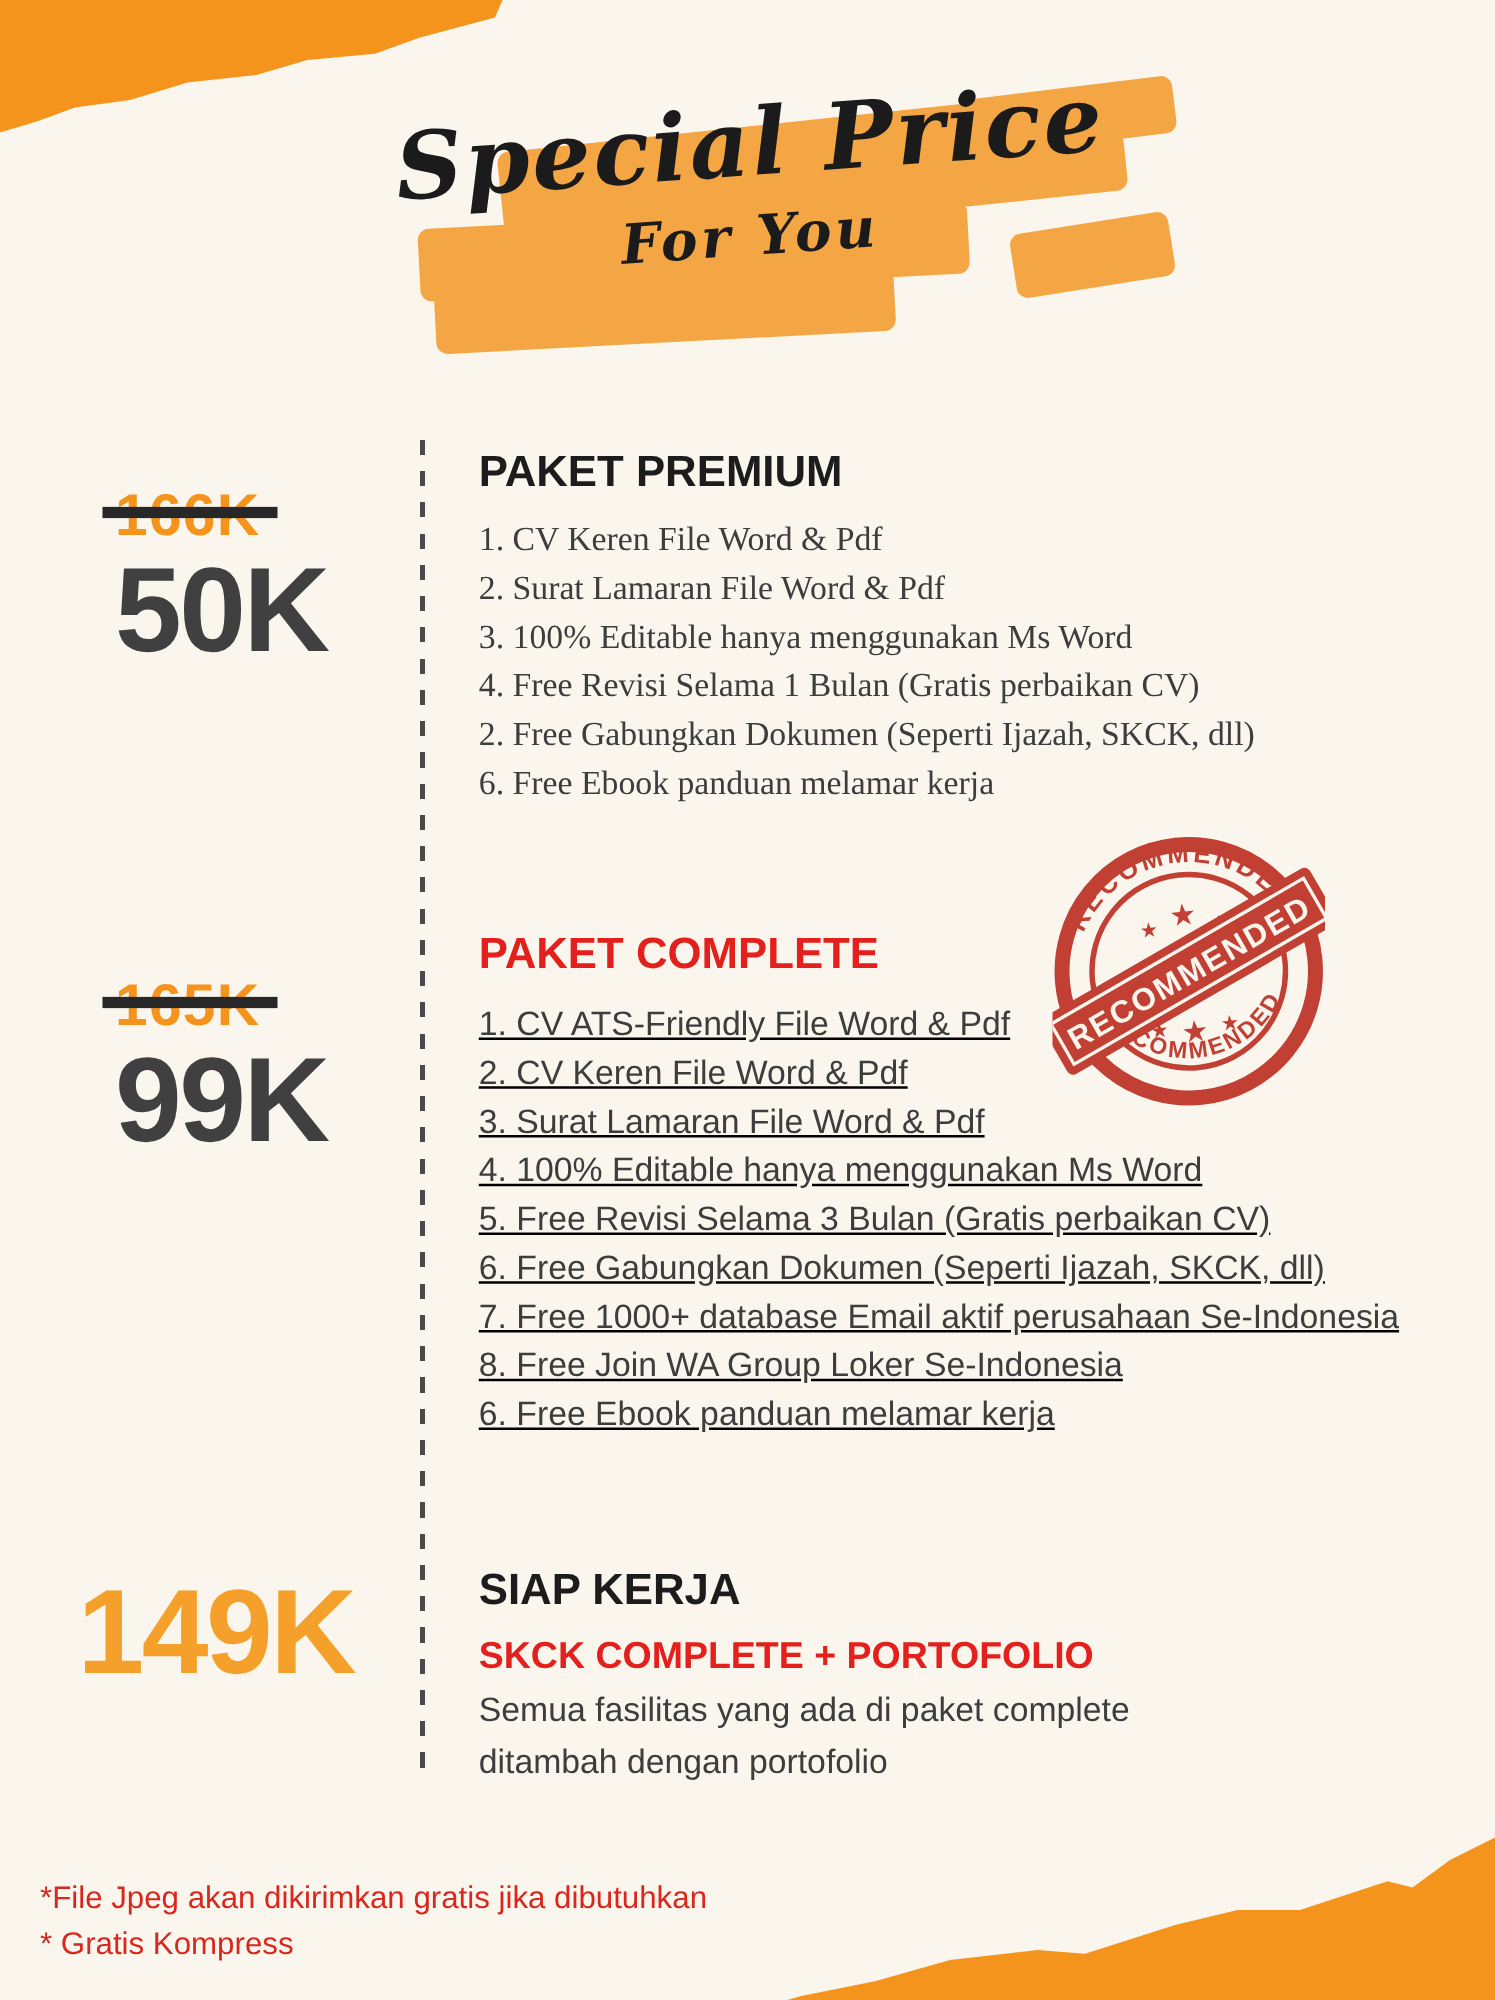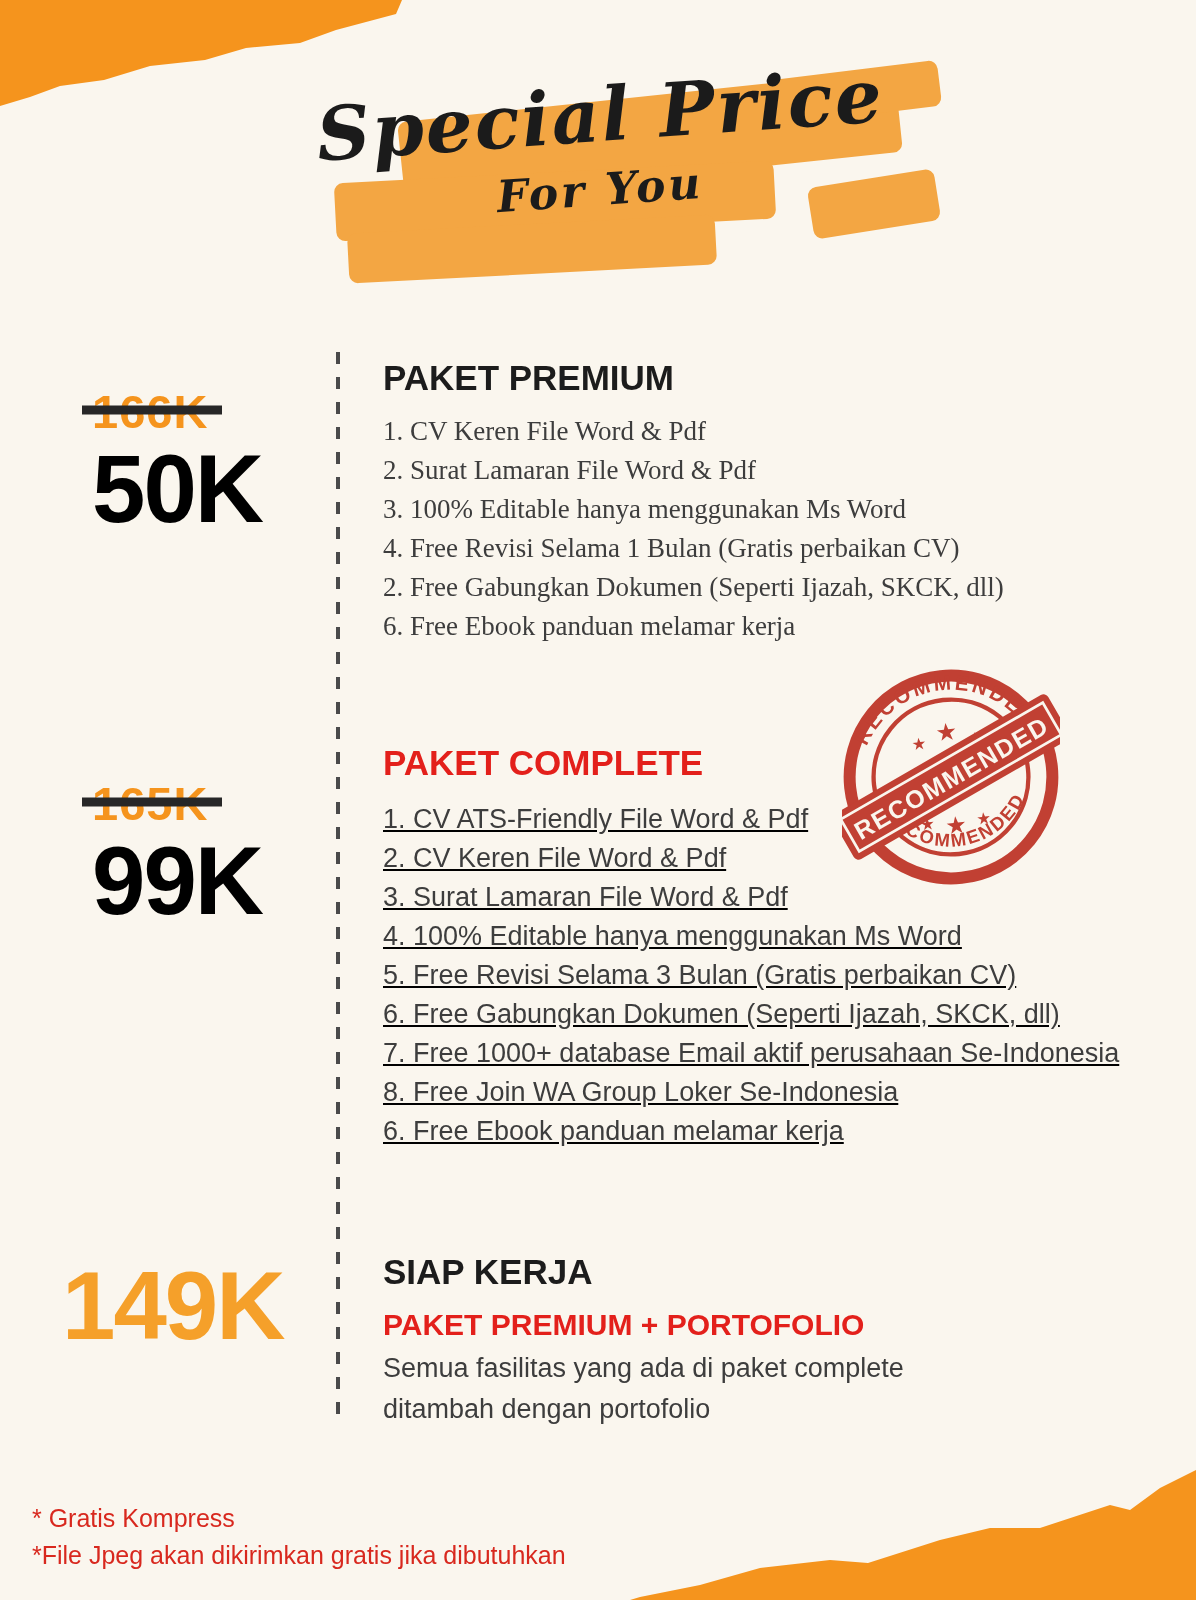--- a/index.html
+++ b/index.html
@@ -41,21 +41,21 @@
   .price-block{position:absolute;left:92px;}
   .old-price{
     position:relative;display:inline-block;
     font-size:47px;font-weight:bold;color:#F5941D;letter-spacing:1px;line-height:1;
   }
   .old-price::after{
     content:"";position:absolute;left:-10px;right:-14px;top:46%;height:9px;
     background:#272727;transform:translateY(-50%);
   }
   .new-price{
-    font-size:96px;font-weight:bold;color:#000000;line-height:1.0;
+    font-size:96px;font-weight:bold;color:#404040;line-height:1.0;
     letter-spacing:-2px;margin-top:6px;
   }
   .new-price.orange{color:#F5A02A;}
   
   .pkg-heading{
     position:absolute;left:383px;
     font-size:35px;font-weight:bold;color:#1c1c1c;letter-spacing:0px;line-height:1;
   }
   .pkg-heading.red{color:#E3201B;}
   .pkg-list{position:absolute;left:383px;}
@@ -154,24 +154,24 @@
         <rect x="-7" y="83" width="214" height="34" fill="none" stroke="#FAF6EE" stroke-width="2.5"></rect>
         <text x="100" y="109" text-anchor="middle" font-family="Liberation Sans,sans-serif" font-size="23" font-weight="bold" fill="#FAF6EE" letter-spacing="1.5">RECOMMENDED</text>
       </g>
     </g>
   </svg>
 
   <div class="price-block" style="top:1252px;left:62px;">
     <div class="new-price orange">149K</div>
   </div>
   <div class="pkg-heading" style="top:1254px;">SIAP KERJA</div>
-  <div class="pkg-subtitle" style="top:1310px;">PAKET PREMIUM + PORTOFOLIO</div>
+  <div class="pkg-subtitle" style="top:1310px;">SKCK COMPLETE + PORTOFOLIO</div>
   <div class="pkg-desc" style="top:1348px;">
     <div class="desc-line">Semua fasilitas yang ada di paket complete</div>
     <div class="desc-line">ditambah dengan portofolio</div>
   </div>
 
   <div class="footnotes">
+    <div class="footnote">*File Jpeg akan dikirimkan gratis jika dibutuhkan</div>
     <div class="footnote">* Gratis Kompress</div>
-    <div class="footnote">*File Jpeg akan dikirimkan gratis jika dibutuhkan</div>
   </div>
 
 </div>
 
 </body></html>

